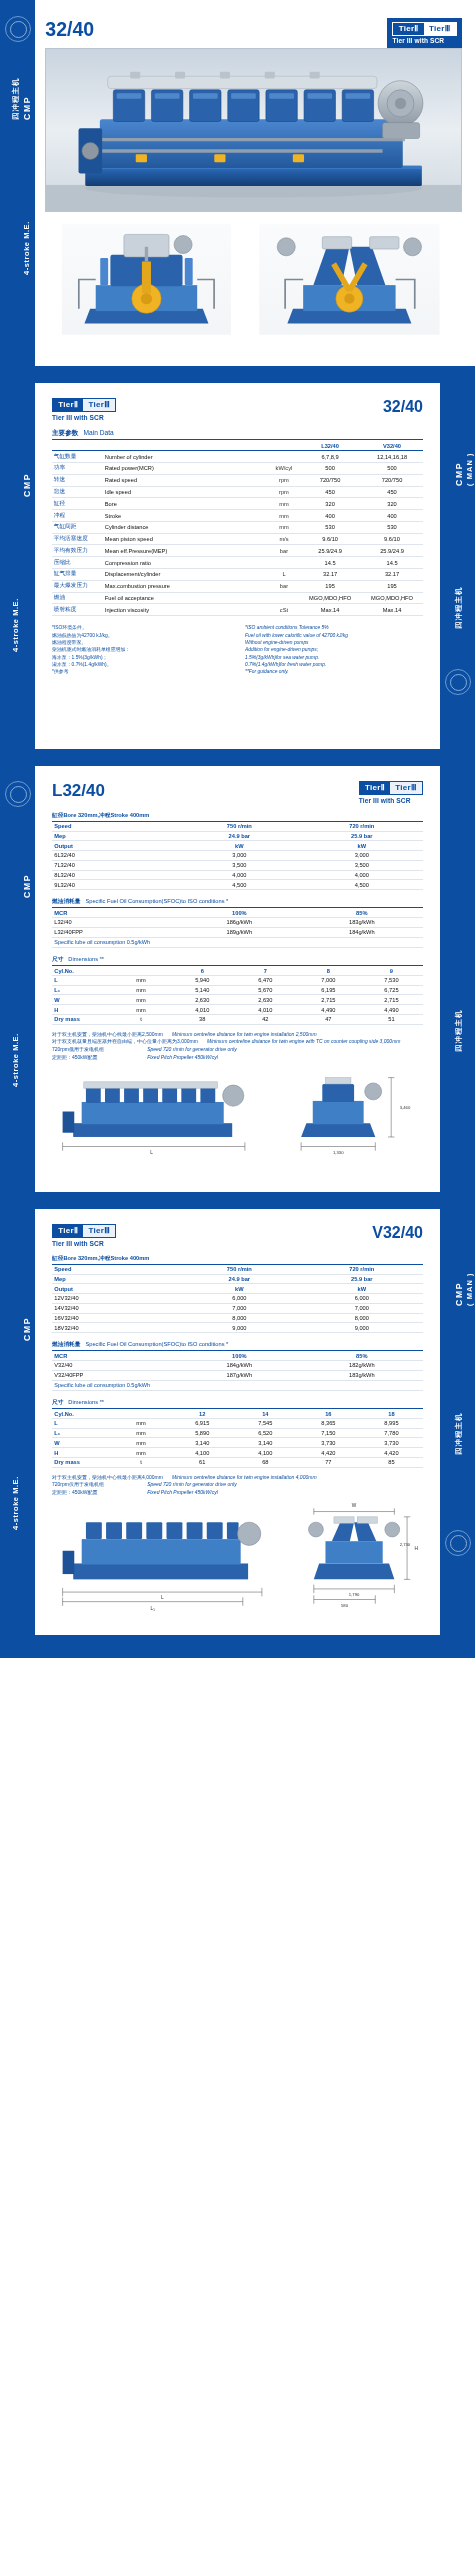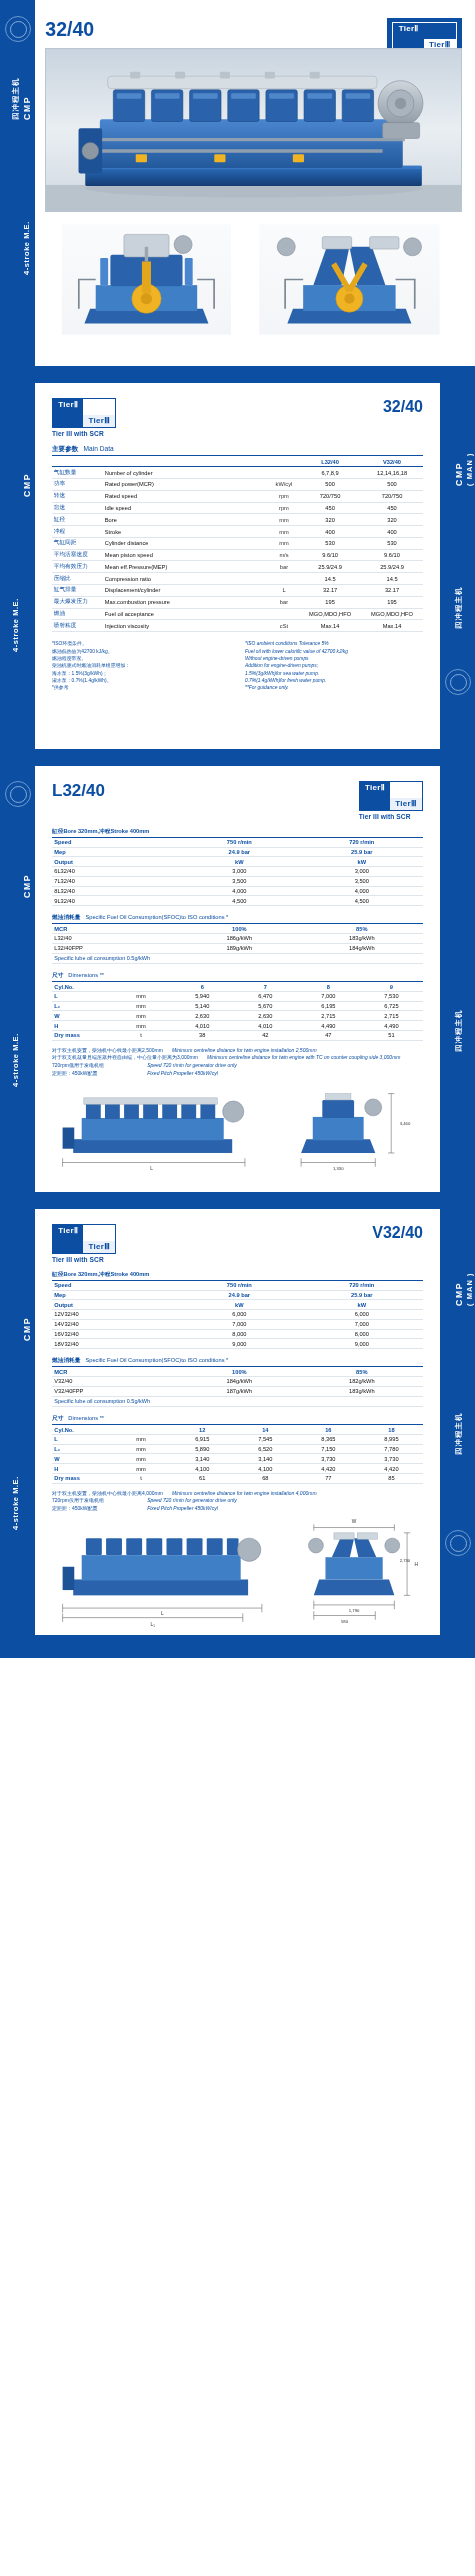--- a/index.html
+++ b/index.html
@@ -64,21 +64,21 @@
     border: 0.6px solid #0b4ea2;
   }
   .tier-pill {
     font-weight: bold;
     font-size: 8px;
     padding: 1.1px 5.2px 1.7px 5.2px;
     line-height: 1.15;
     letter-spacing: 0.3px;
   }
   .tier-pill.dark { background: #0b4ea2; color:#fff; }
-  .tier-pill.light { background: #eaf1fa; color:#0b4ea2;margin-top:16px; }
+  .tier-pill.light { background: #eaf1fa; color:#0b4ea2; }
   .tier-sub {
     font-size: 6.6px;
     color: #0b4ea2;
     font-weight: bold;
     margin-top: 1.7px;
     letter-spacing: 0.1px;
   }
   .tier-white .tier-pills { border-color:#fff; }
   .tier-white .tier-pill.dark { background:#0b4ea2; color:#fff; }
   .tier-white .tier-pill.light { background:#ffffff; color:#0b4ea2; }

